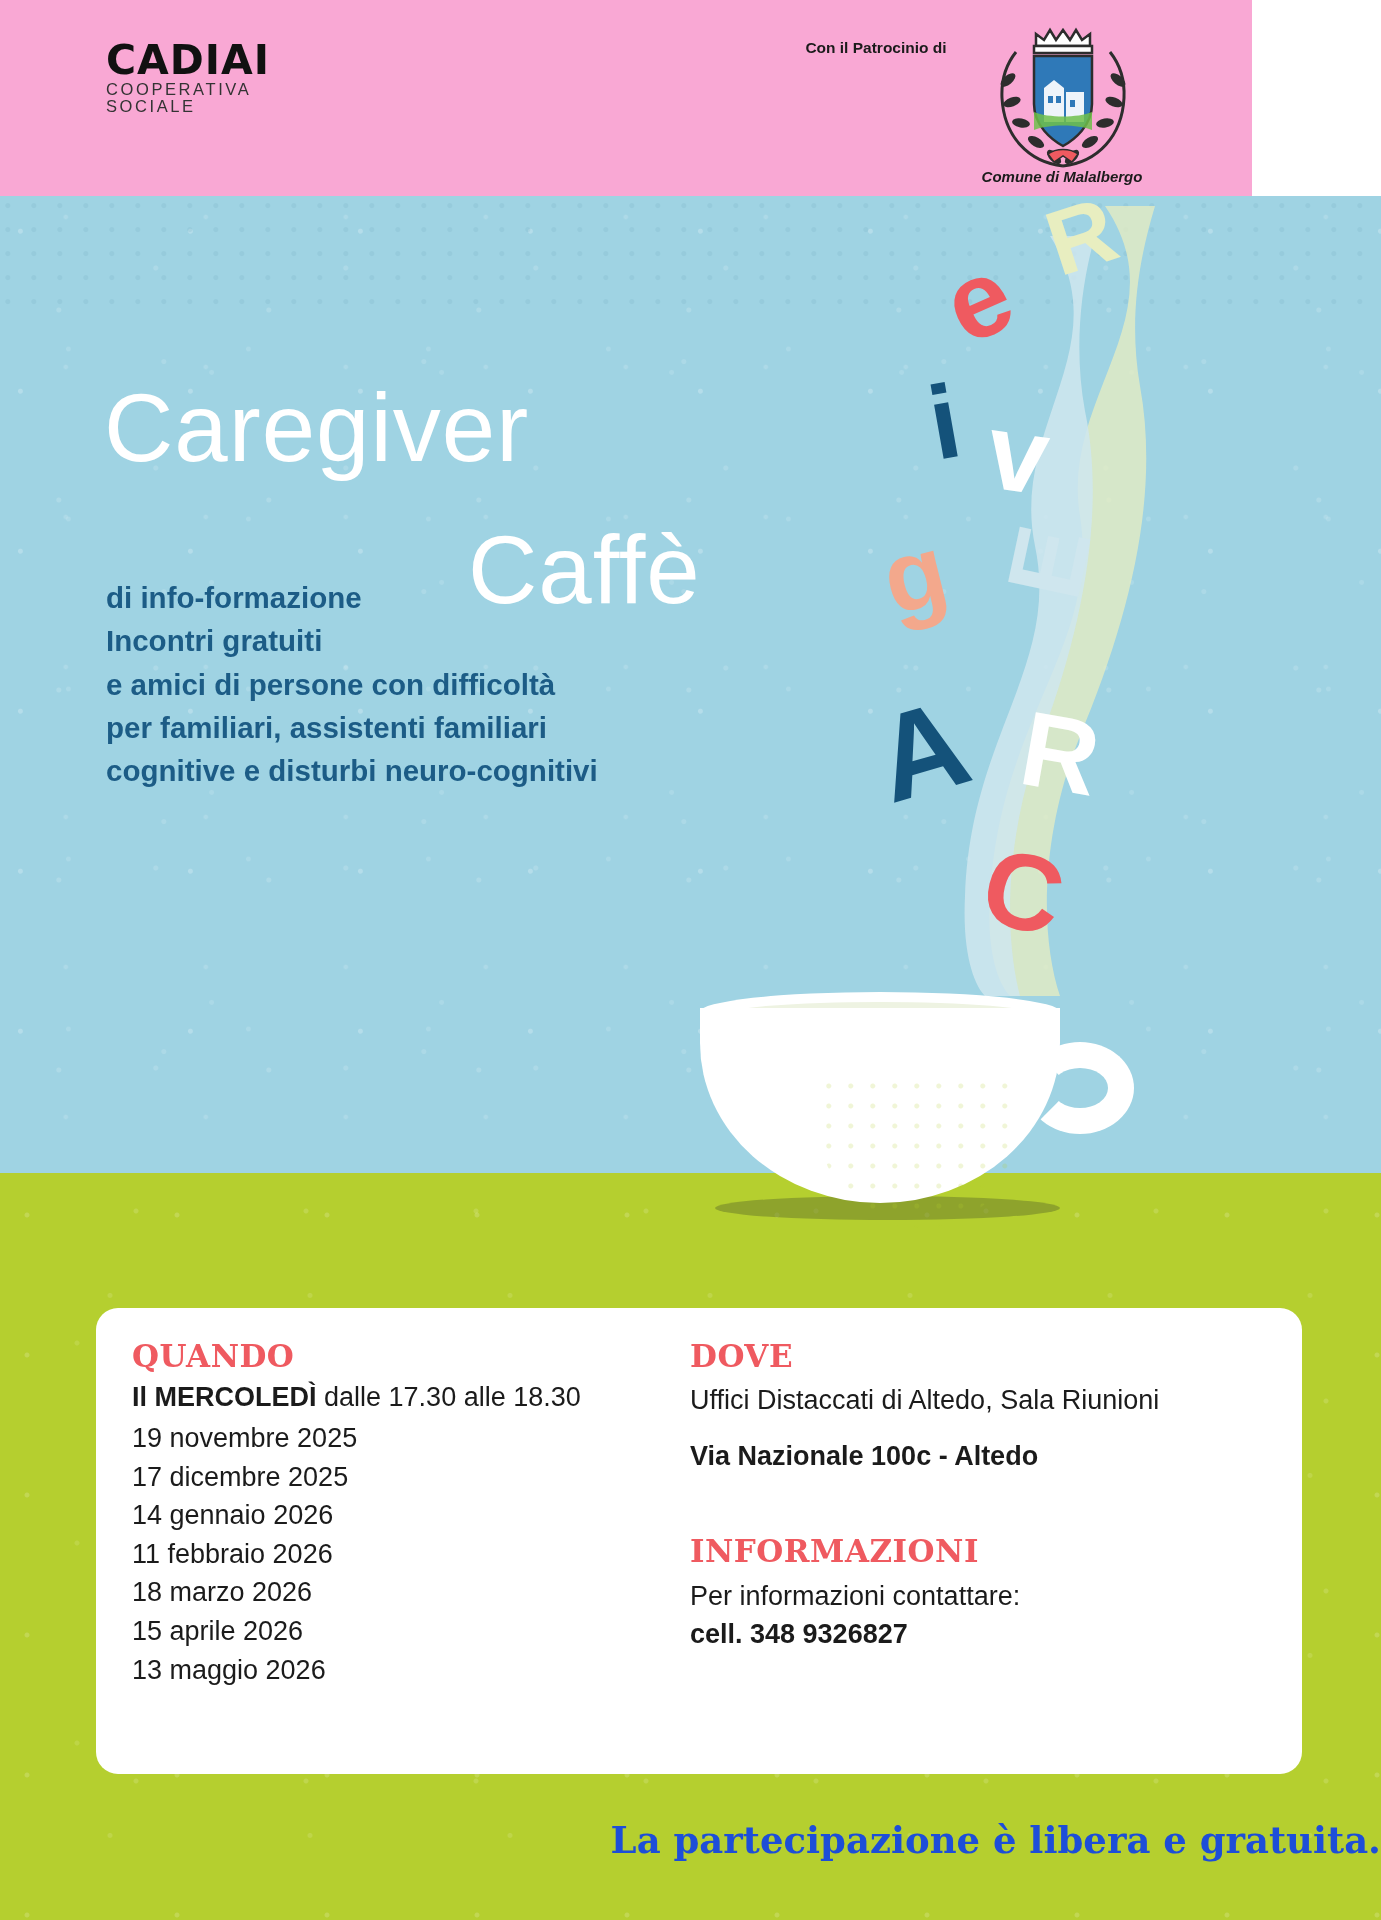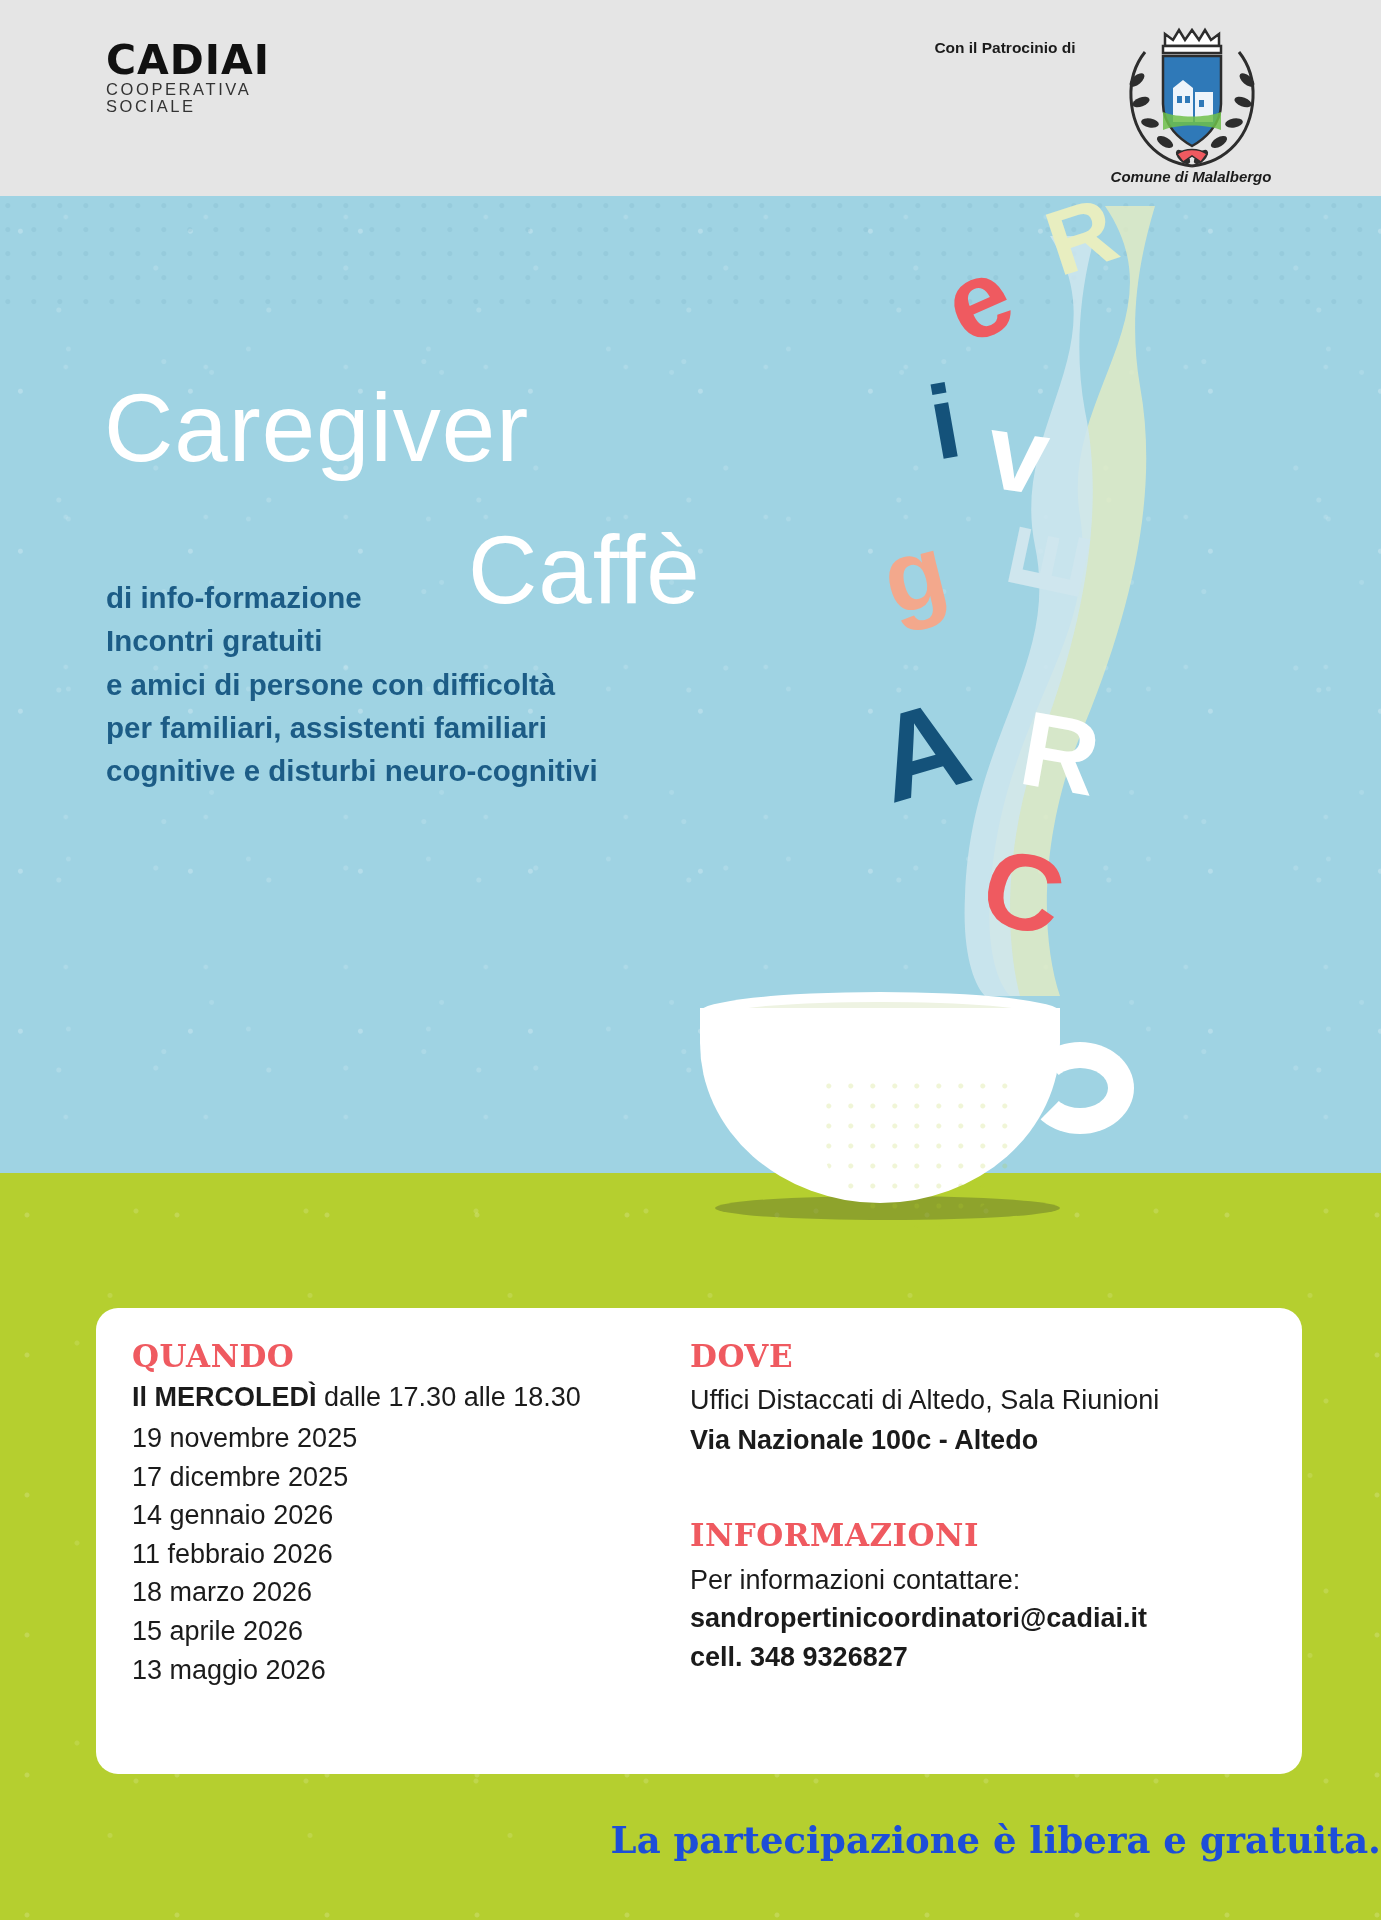--- a/index.html
+++ b/index.html
@@ -22,23 +22,23 @@
     width: 1381px;
     height: 1920px;
     background: #ffffff;
     overflow: hidden;
   }
 
   
   .header-band {
     position: absolute;
     left: 0; top: 0;
-    width: 1381px;
+    width: 1252px;
     height: 196px;
-    background: #e5e5e5;
+    background: #f9a8d4;
     z-index: 20;
   }
 
   
   .logo-block {
     position: absolute;
     left: 106px;
     top: 40px;
     width: 240px;
   }
@@ -319,21 +319,21 @@
     font-size: 27px;
     color: #1b1b1b;
     line-height: 1.43;
   }
   .dove-line {
     font-family: "Liberation Sans", sans-serif;
     font-size: 27px;
     color: #1b1b1b;
     line-height: 1.35;
   }
-  .dove-line.bold { font-weight: bold; margin-top: 4px; }
+  .dove-line.bold { font-weight: bold; margin-top: 20px; }
   .info-gap { height: 58px; }
   .info-line {
     font-family: "Liberation Sans", sans-serif;
     font-size: 27px;
     color: #1b1b1b;
     line-height: 1.42;
   }
   .info-line.bold { font-weight: bold; }
 
   .footer-note {
@@ -465,20 +465,19 @@
 
     <div class="col-right">
       <div class="sec-head">DOVE</div>
       <div class="dove-line">Uffici Distaccati di Altedo, Sala Riunioni</div>
       <div class="dove-line bold">Via Nazionale 100c - Altedo</div>
 
       <div class="info-gap"></div>
 
       <div class="sec-head">INFORMAZIONI</div>
       <div class="info-line">Per informazioni contattare:</div>
-      <div class="info-line bold">sandropertinicoordinatori@cadiai.it</div>
       <div class="info-line bold">cell. 348 9326827</div>
     </div>
   </div>
 
   <div class="footer-note">La partecipazione è libera e gratuita.</div>
 
 </div>
 
 </body></html>

